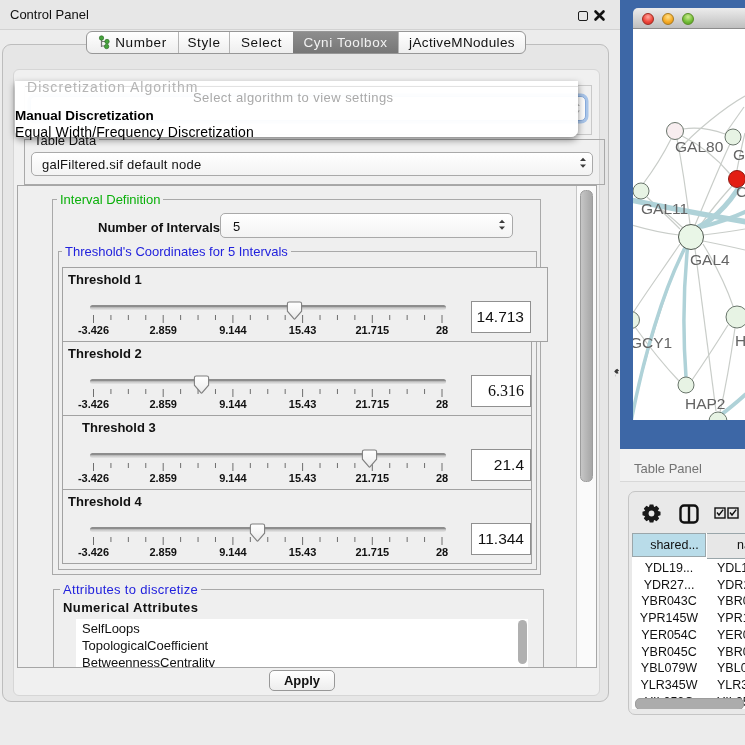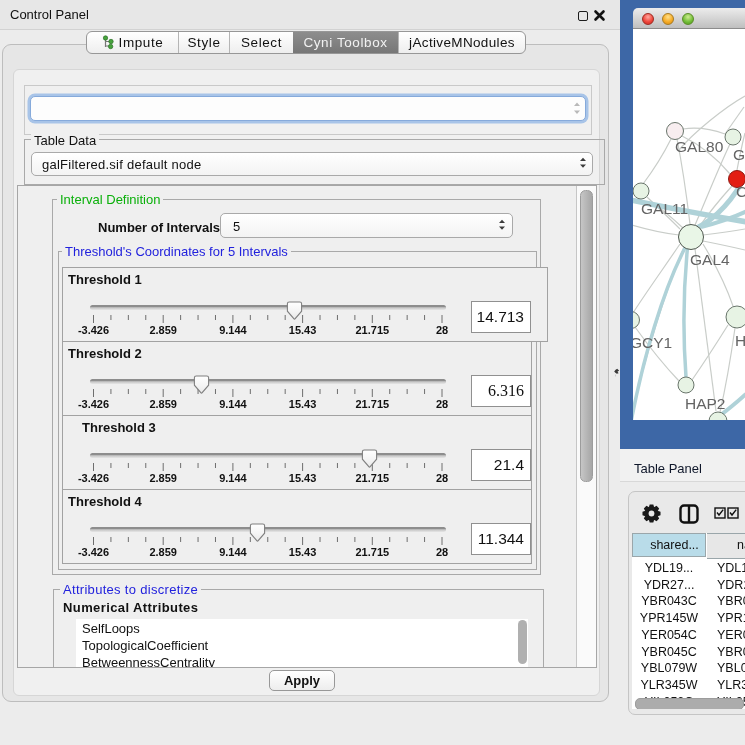--- a/index.html
+++ b/index.html
@@ -25,21 +25,21 @@
   <div class="abs" style="left:13px;top:69px;width:585px;height:625px;background:#f0f0f0;border:1px solid #d6d6d6;border-radius:6px;"></div>
 
   <div class="abs" id="toptabs" style="left:86px;top:31px;width:438px;height:21px;border:1px solid #979797;border-radius:6px;background:linear-gradient(#ffffff,#eeeeee);overflow:hidden;display:flex;">
     <div style="width:91px;height:100%;display:flex;align-items:center;justify-content:center;border-right:1px solid #b5b5b5;">
       <svg width="13" height="15" viewBox="0 0 13 15" style="margin-right:4px;">
         <path d="M3.5 3.5 V12 M3.5 6.5 H8.5 M3.5 11 H8" stroke="#777" stroke-width="1.2" fill="none"></path>
         <circle cx="3.5" cy="3" r="2.2" fill="#46a33c" stroke="#2c7026" stroke-width="0.7"></circle>
         <circle cx="9" cy="6.5" r="2.2" fill="#46a33c" stroke="#2c7026" stroke-width="0.7"></circle>
         <circle cx="8.6" cy="11.5" r="2.2" fill="#46a33c" stroke="#2c7026" stroke-width="0.7"></circle>
       </svg>
-      <span style="font-size:13.5px;letter-spacing:0.6px;color:#111;">Impute</span>
+      <span style="font-size:13.5px;letter-spacing:0.6px;color:#111;">Number</span>
     </div>
     <div style="width:50px;height:100%;display:flex;align-items:center;justify-content:center;border-right:1px solid #b5b5b5;font-size:13.5px;letter-spacing:0.6px;color:#111;">Style</div>
     <div style="width:63px;height:100%;display:flex;align-items:center;justify-content:center;font-size:13.5px;letter-spacing:0.6px;color:#111;">Select</div>
     <div style="width:105px;height:100%;display:flex;align-items:center;justify-content:center;background:linear-gradient(#8d8d8d,#777777);font-size:13.5px;letter-spacing:0.6px;color:#f2f2f2;">Cyni Toolbox</div>
     <div style="width:126px;height:100%;display:flex;align-items:center;justify-content:center;border-left:1px solid #b5b5b5;font-size:13.5px;letter-spacing:0.35px;color:#111;">jActiveMNodules</div>
   </div>
 
   <div class="abs" style="left:24px;top:85px;width:566px;height:48px;border:1px solid #c9c9c9;"></div>
 
   <div class="abs" style="left:30px;top:96px;width:554px;height:23px;background:#fdfdfd;border:1px solid #86aadb;border-radius:5px;box-shadow:0 0 0 2.5px rgba(110,160,225,0.55);"></div>
@@ -254,20 +254,27 @@
     <div class="abs" style="left:500px;top:434px;width:9px;height:44px;border-radius:4.5px;background:#b0b0b0;"></div>
     </div>
 
     <div class="abs" style="left:558px;top:0;width:20px;height:481px;background:#fafafa;border-left:1px solid #c6c6c6;"></div>
     <div class="abs" style="left:562px;top:4px;width:11px;height:290px;border-radius:5.5px;background:linear-gradient(90deg,#c6c6c6,#a6a6a6);border:1px solid #9c9c9c;"></div>
   </div>
 
   <div class="abs" style="left:269px;top:670px;width:64px;height:19px;border:1px solid #989898;border-radius:5px;background:linear-gradient(#ffffff,#ededed);text-align:center;line-height:19px;font-size:13px;color:#111;font-weight:bold;">Apply</div>
 
 
+  <div class="abs" id="popup" style="left:15px;top:81px;width:563px;height:56px;background:rgba(255,255,255,0.96);border-radius:0 0 7px 7px;box-shadow:0 3px 7px rgba(0,0,0,0.45);z-index:50;">
+    <div class="abs" style="left:12px;top:-2px;font-size:14px;letter-spacing:1.05px;color:#b4b4b4;">Discretization Algorithm</div>
+    <div class="abs" style="left:10px;top:5px;width:554px;height:1px;background:rgba(190,190,190,0.45);"></div>
+    <div class="abs" style="left:178px;top:9px;font-size:13px;letter-spacing:0.45px;color:#a9a9a9;">Select algorithm to view settings</div>
+    <div class="abs" style="left:0px;top:27px;font-size:13.5px;color:#000;font-weight:bold;">Manual Discretization</div>
+    <div class="abs" style="left:0px;top:43px;font-size:14px;letter-spacing:0.15px;color:#000;">Equal Width/Frequency Discretization</div>
+  </div>
 </div>
 
 <div class="abs" id="right" style="left:620px;top:0;width:125px;height:745px;background:#ececec;">
 
   <div class="abs" style="left:0;top:0;width:125px;height:449px;background:#3d67a6;"></div>
   <div class="abs" style="left:13px;top:8px;width:112px;height:20px;background:linear-gradient(#ececec,#bfbfbf);border-bottom:1px solid #8c8c8c;border-radius:5px 0 0 0;"></div>
   <div class="abs" style="left:22px;top:13px;width:10px;height:10px;border-radius:50%;background:radial-gradient(circle at 50% 30%,#ffa79f,#ee4237 60%,#c3322a);border:1px solid #9e2b22;"></div>
   <div class="abs" style="left:42px;top:13px;width:10px;height:10px;border-radius:50%;background:radial-gradient(circle at 50% 30%,#ffe089,#f5a821 60%,#d28a1d);border:1px solid #a87b21;"></div>
   <div class="abs" style="left:62px;top:13px;width:10px;height:10px;border-radius:50%;background:radial-gradient(circle at 50% 30%,#cdeb8f,#6fbc35 60%,#559422);border:1px solid #5b8c27;"></div>
 
@@ -321,21 +328,21 @@
       <text x="8" y="185">GAL11</text>
       <text x="57" y="236">GAL4</text>
       <text x="-3" y="319">GCY1</text>
       <text x="102" y="317">HS</text>
       <text x="52" y="380">HAP2</text>
     </g>
   </svg>
 
   <div class="abs" style="left:0;top:449px;width:125px;height:296px;background:#ececec;"></div>
   <div class="abs" style="left:0;top:449px;width:125px;height:32px;background:#f1f1f1;border-bottom:1px solid #d8d8d8;"></div>
-  <div class="abs" style="left:14px;top:461px;font-size:13px;color:#0f172a;">Table Panel</div>
+  <div class="abs" style="left:14px;top:461px;font-size:13px;color:#737373;">Table Panel</div>
 
   <div class="abs" style="left:8px;top:491px;width:130px;height:222px;background:#e9e9e9;border:1px solid #c5c5c5;border-radius:7px;"></div>
 
   <svg class="abs" style="left:22px;top:504px;" width="19" height="19" viewBox="0 0 19 19">
     <path d="M18.52 7.67 L18.52 11.33 L15.53 12.19 L15.66 11.86 L17.17 14.58 L14.58 17.17 L11.86 15.66 L12.19 15.53 L11.33 18.52 L7.67 18.52 L6.81 15.53 L7.14 15.66 L4.42 17.17 L1.83 14.58 L3.34 11.86 L3.47 12.19 L0.48 11.33 L0.48 7.67 L3.47 6.81 L3.34 7.14 L1.83 4.42 L4.42 1.83 L7.14 3.34 L6.81 3.47 L7.67 0.48 L11.33 0.48 L12.19 3.47 L11.86 3.34 L14.58 1.83 L17.17 4.42 L15.66 7.14 L15.53 6.81 Z" fill="#1a1a1a"></path>
         <circle cx="9.5" cy="9.5" r="2.9" fill="#e9e9e9"></circle>
   </svg>
   <svg class="abs" style="left:59px;top:504px;" width="20" height="20" viewBox="0 0 20 20">
     <rect x="1.5" y="1.5" width="17" height="17" rx="3.5" fill="none" stroke="#111" stroke-width="2.4"></rect>
     <line x1="10" y1="2" x2="10" y2="18" stroke="#111" stroke-width="2.4"></line>

